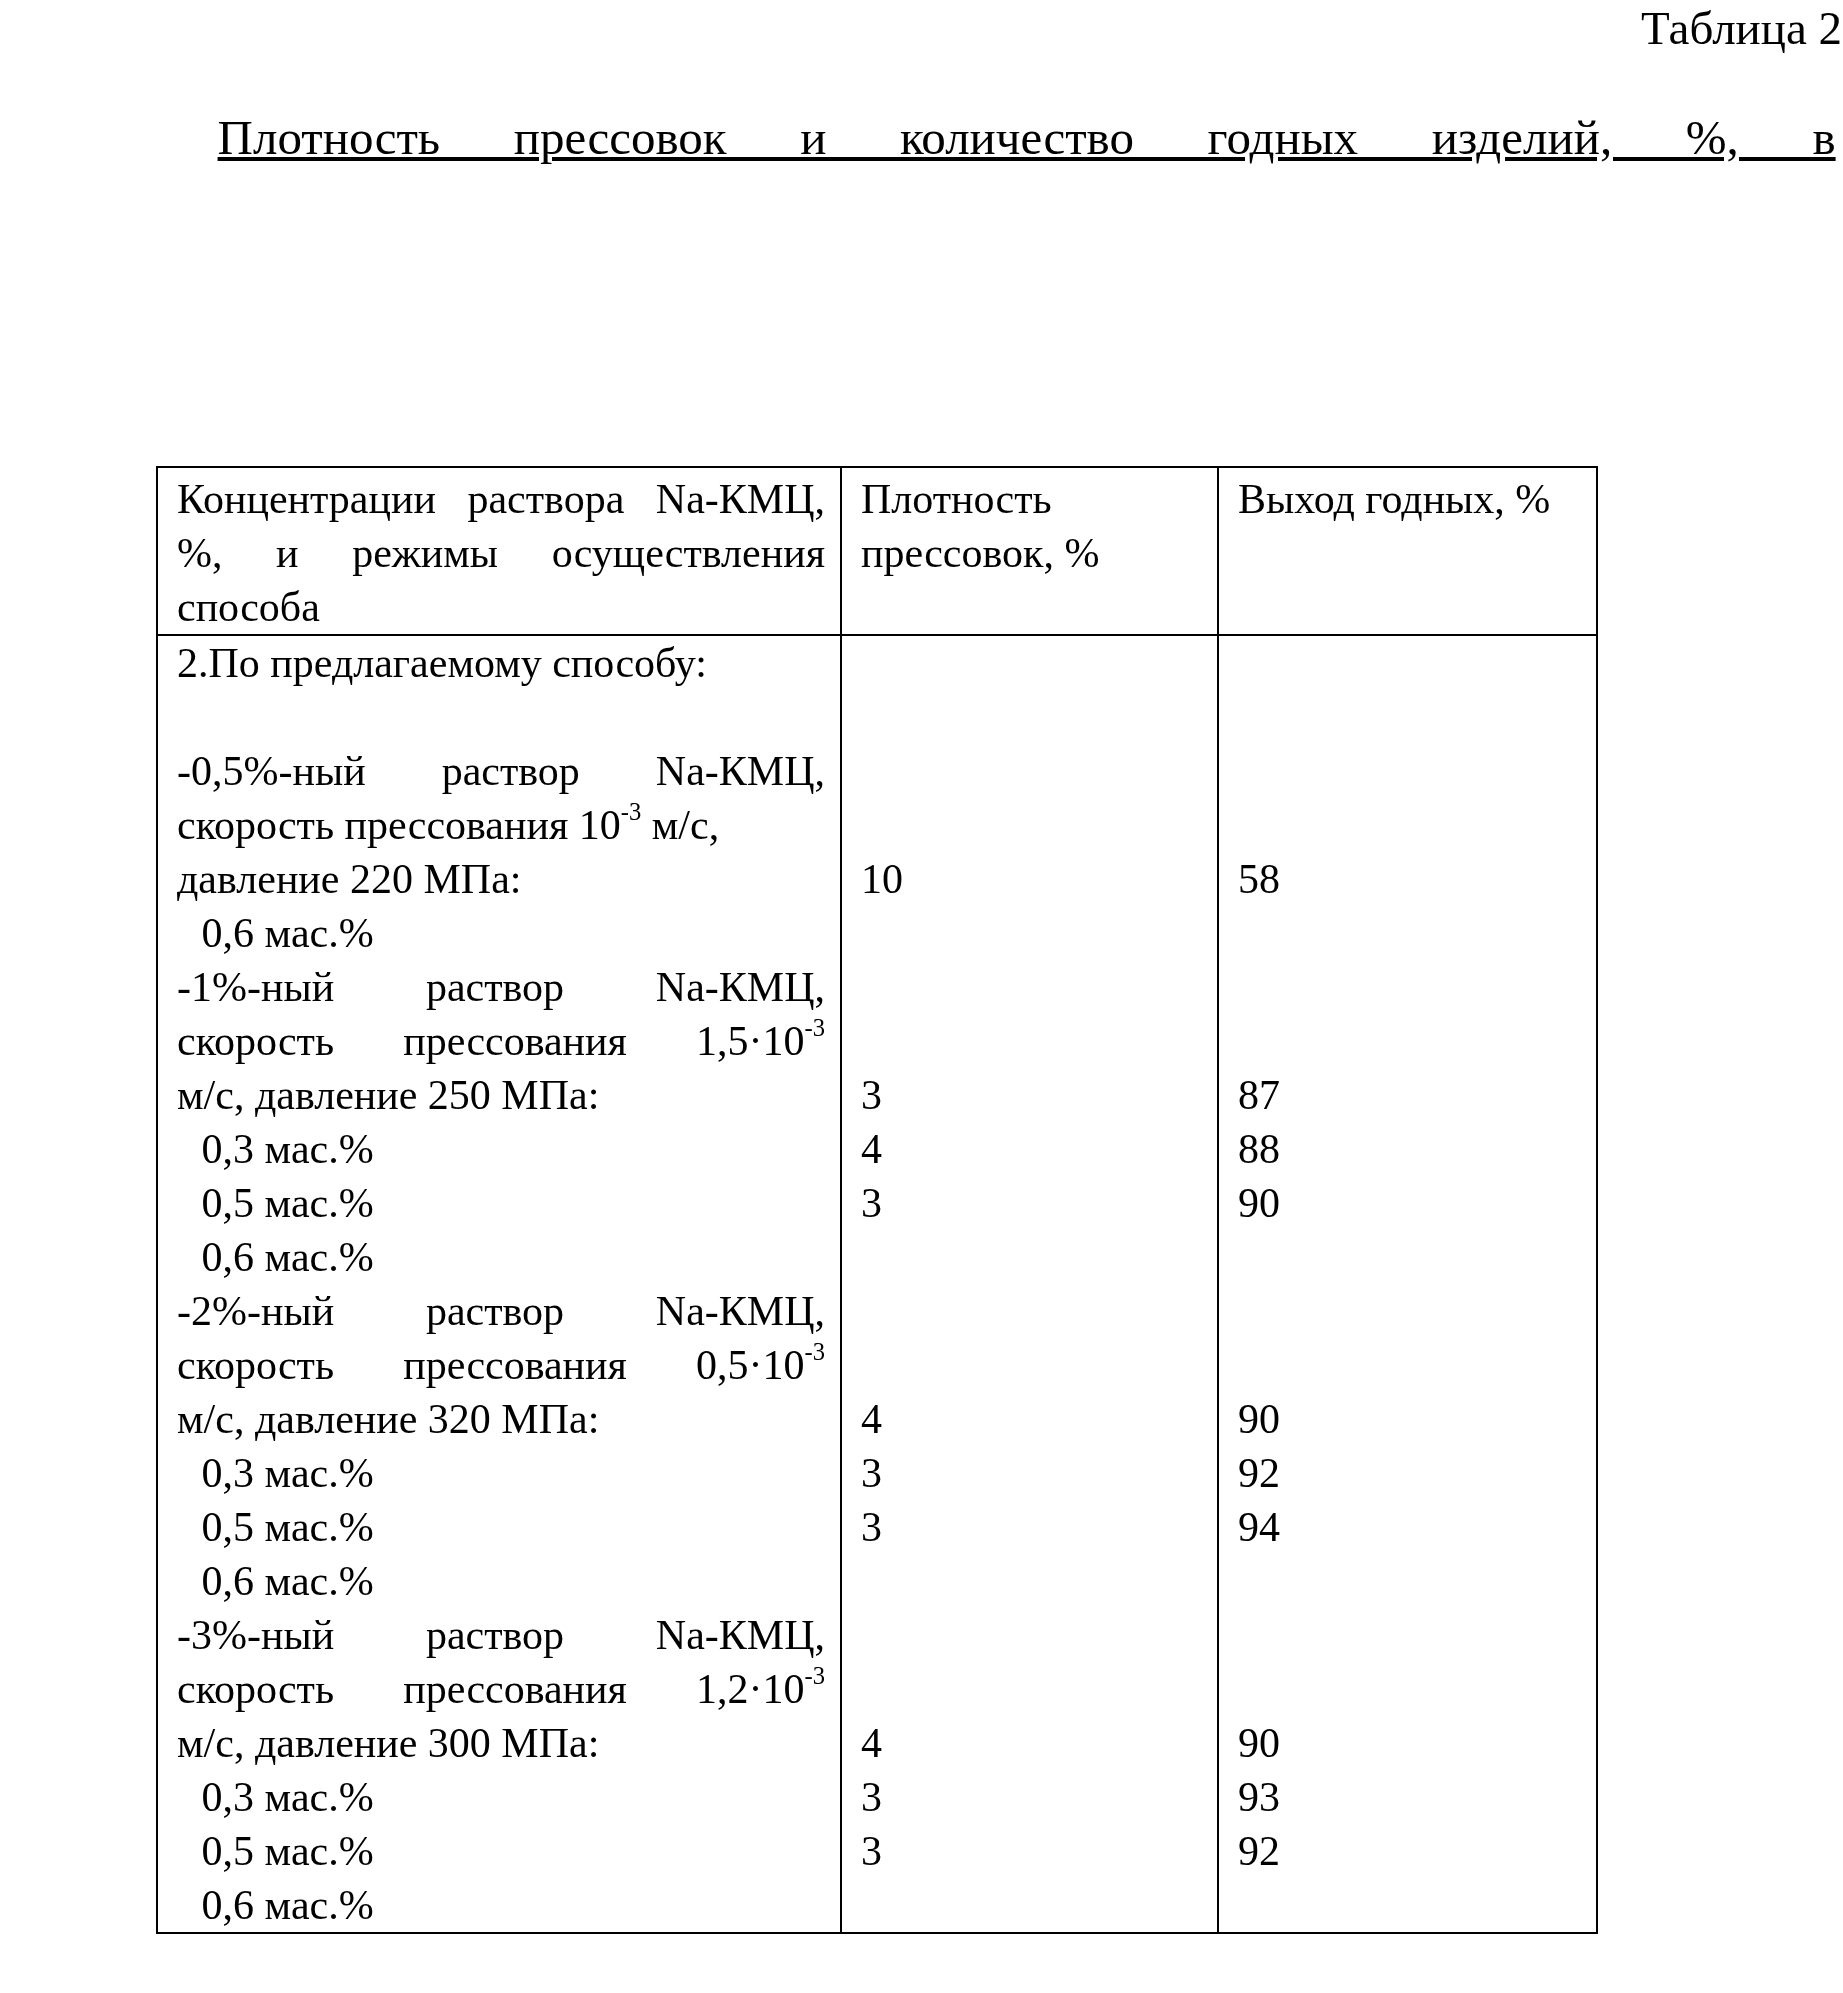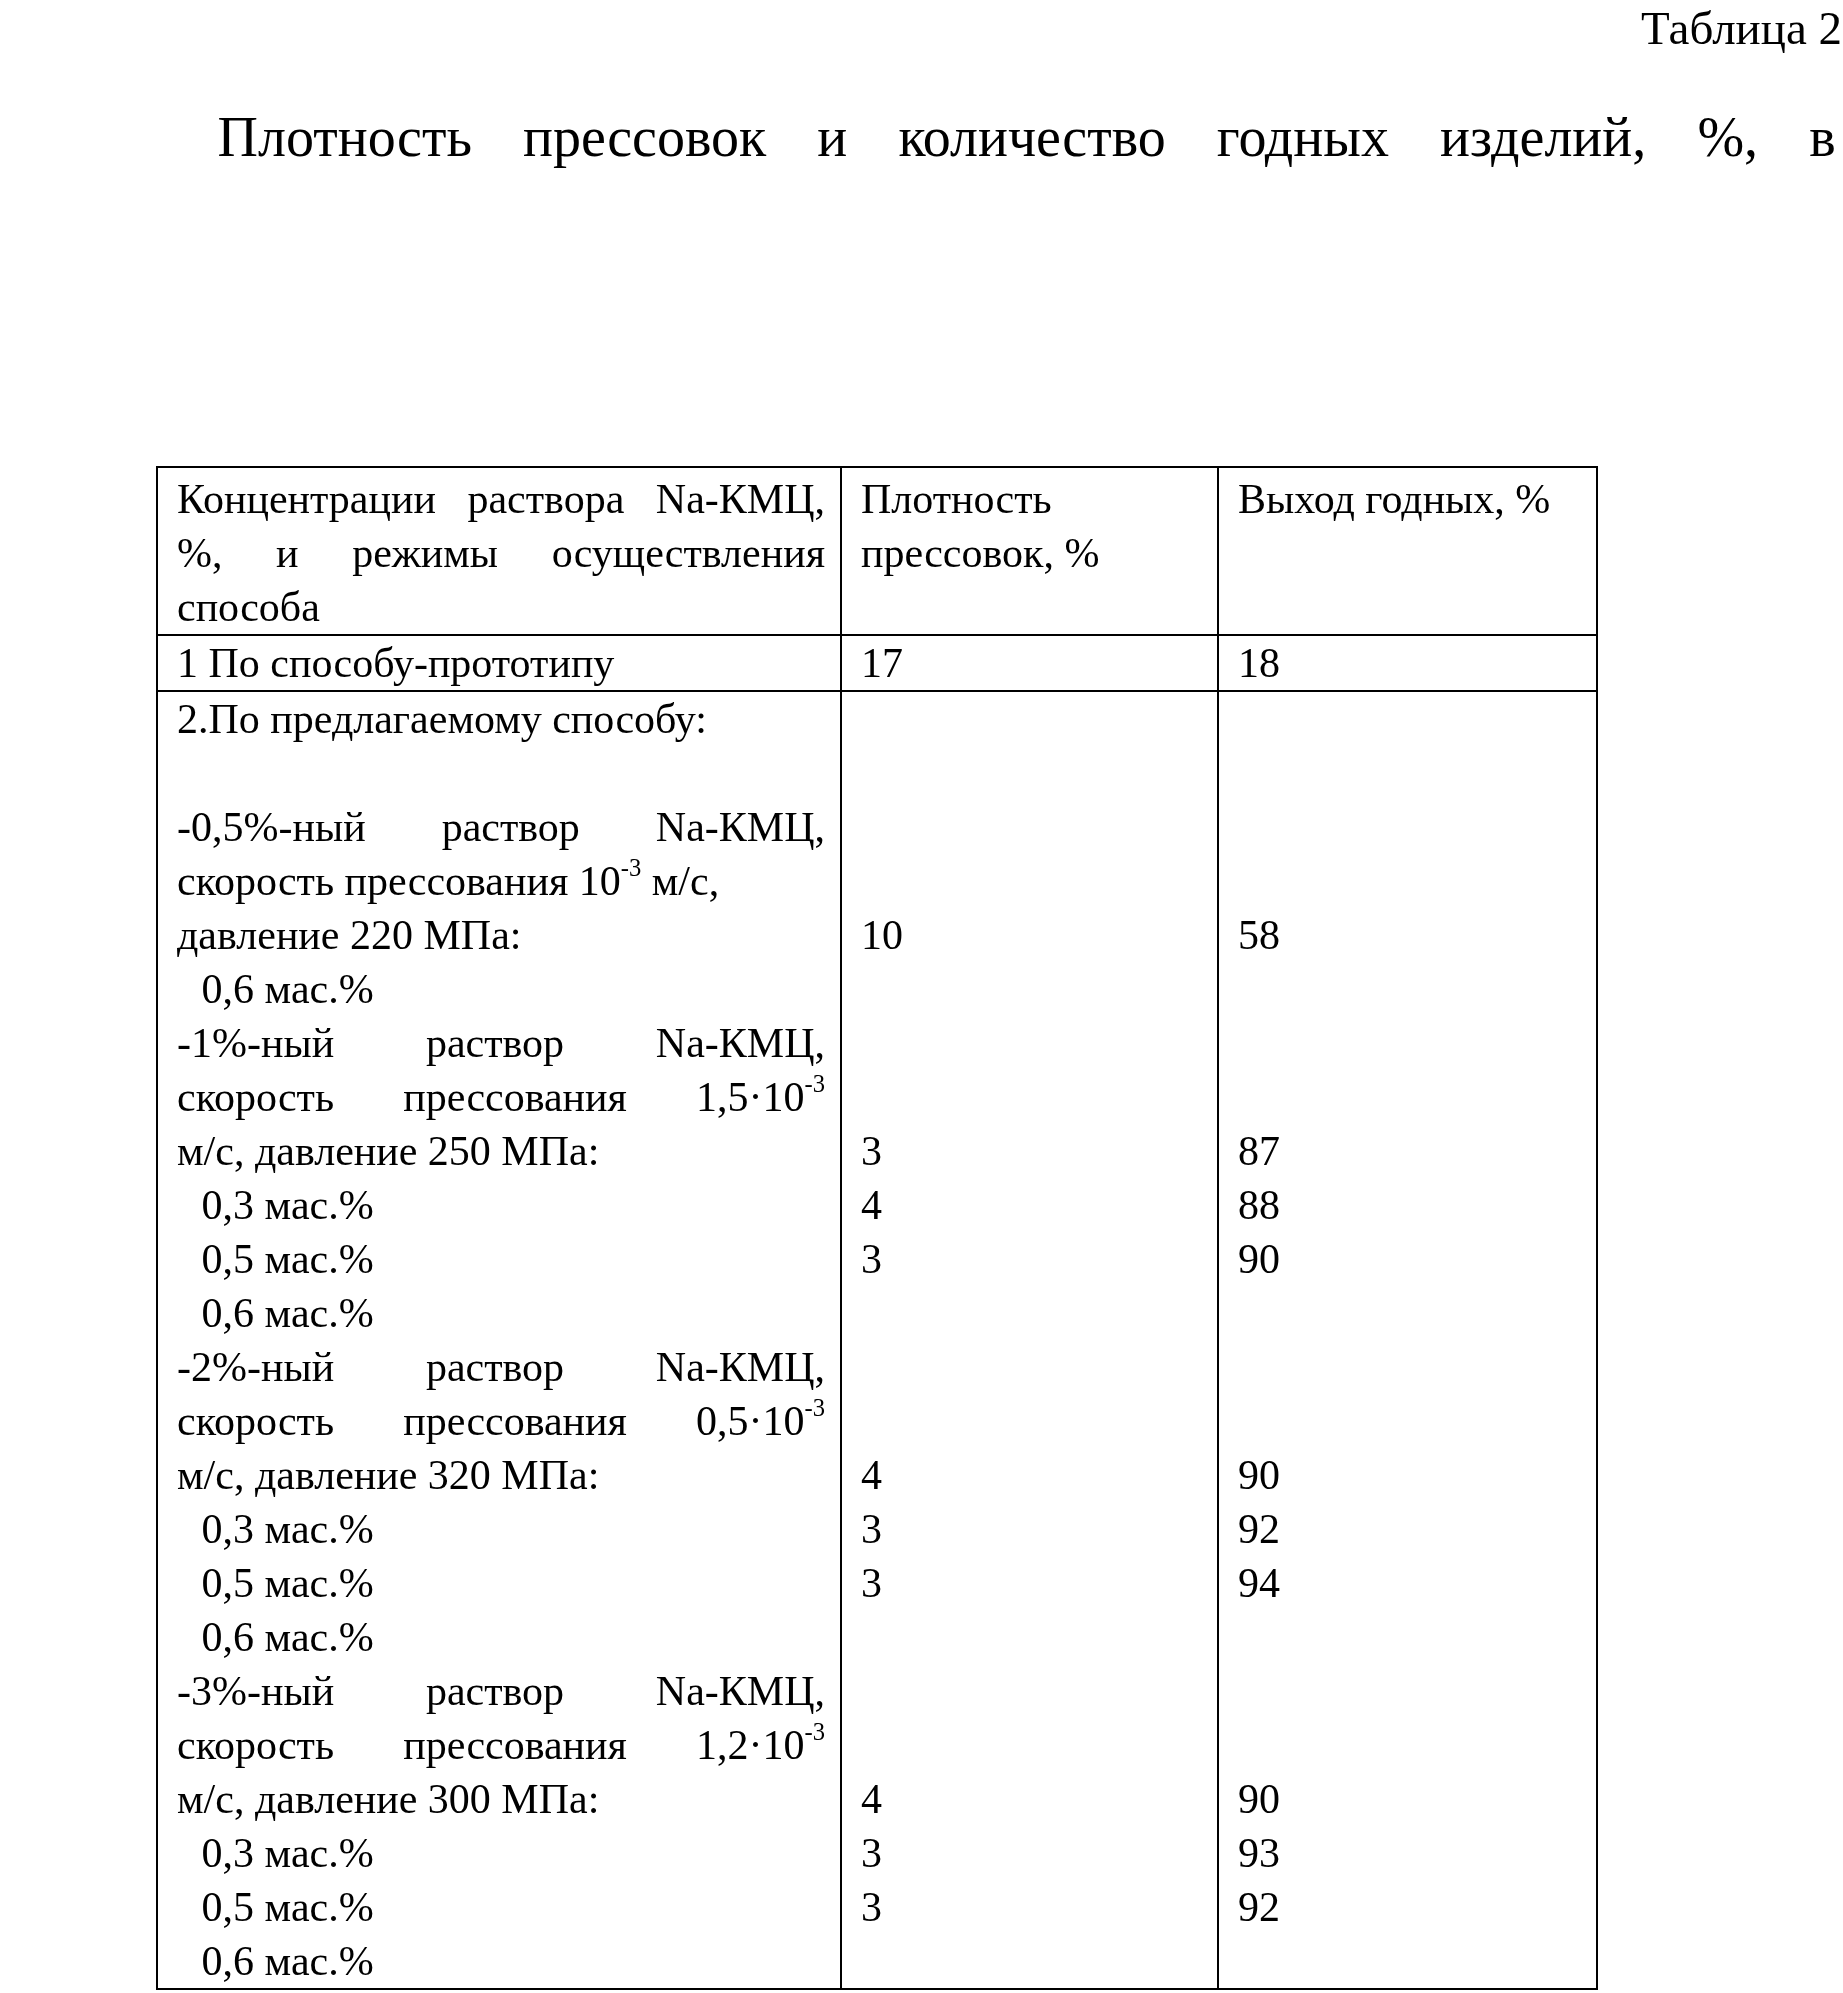--- a/index.html
+++ b/index.html
@@ -6,21 +6,21 @@
   body {
     width: 1843px; height: 1994px; position: relative; overflow: hidden;
     font-family: "Liberation Serif", "DejaVu Serif", serif; color: #000;
   }
   .caption-num {
     position: absolute; right: 1px; top: 0px;
     font-size: 47px; line-height: 57px;
   }
   .title {
     position: absolute; left: 7.6px; top: 90px; width: 1828px;
-    font-size: 56px; line-height: 95px;
+    font-size: 49px; line-height: 95px; text-decoration: underline;
   }
   .title .l1 { display: block; padding-left: 210px; text-align: justify; text-align-last: justify; }
   .title .l2 { display: block; text-align: justify; text-align-last: justify; }
   .title .l3 { display: block; }
 
   table.t {
     position: absolute; left: 156px; top: 466px;
     width: 1440px; border-collapse: collapse; table-layout: fixed;
     font-size: 42px; line-height: 54px;
   }
@@ -51,25 +51,20 @@
   <colgroup>
       <col class="c1">
       <col class="c2">
       <col class="c3">
     </colgroup>
   <tbody>
       <tr class="hdr">
     <td class="c1">Концентрации раствора Na-КМЦ, %, и режимы осуществления способа</td>
     <td>Плотность прессовок, %</td>
     <td>Выход годных, %</td>
-  </tr>
-  <tr class="r1">
-    <td>1 По способу-прототипу</td>
-    <td>17</td>
-    <td>18</td>
   </tr>
   <tr>
     <td>
       <span class="line">2.По предлагаемому способу:</span>
       <span class="line"></span>
 
       <span class="line just">-0,5%-ный раствор Na-КМЦ,</span>
       <span class="line"><span>скорость прессования 10</span><sup>-3</sup><span> м/с,</span></span>
       <span class="line">давление 220 МПа:</span>
       <span class="line ind">0,6 мас.%</span>

